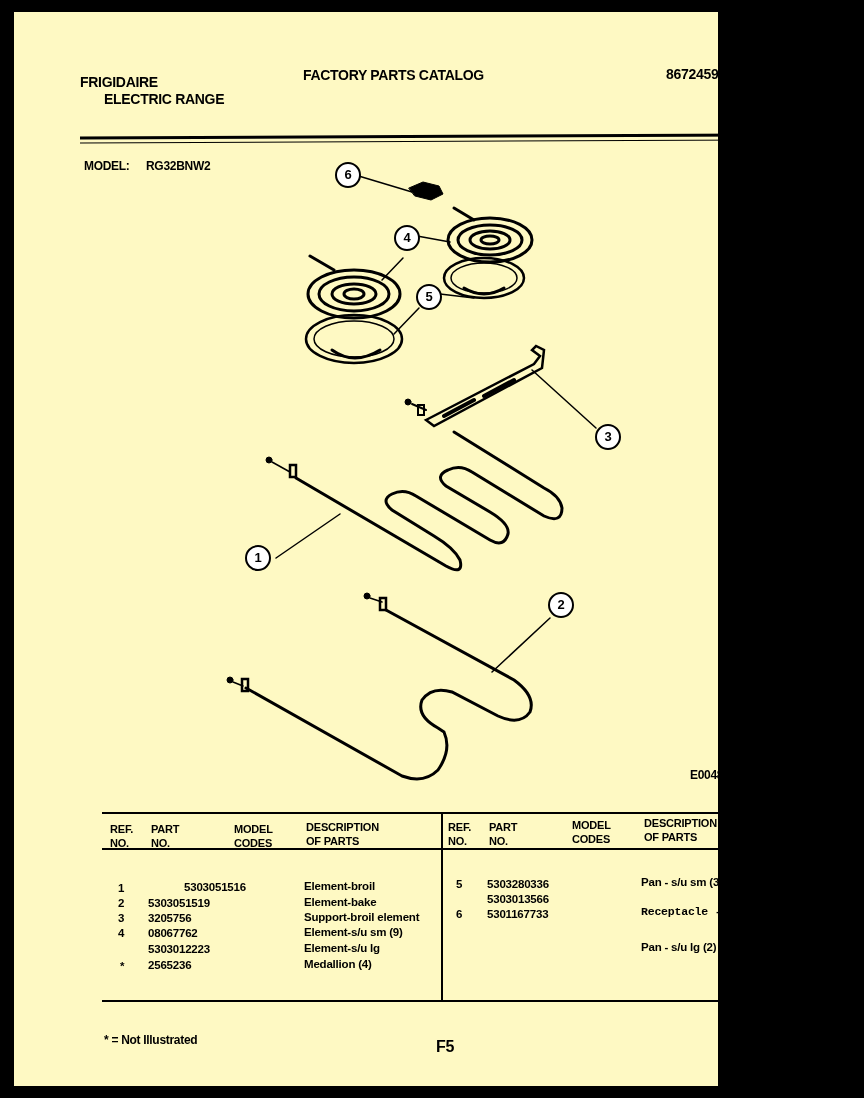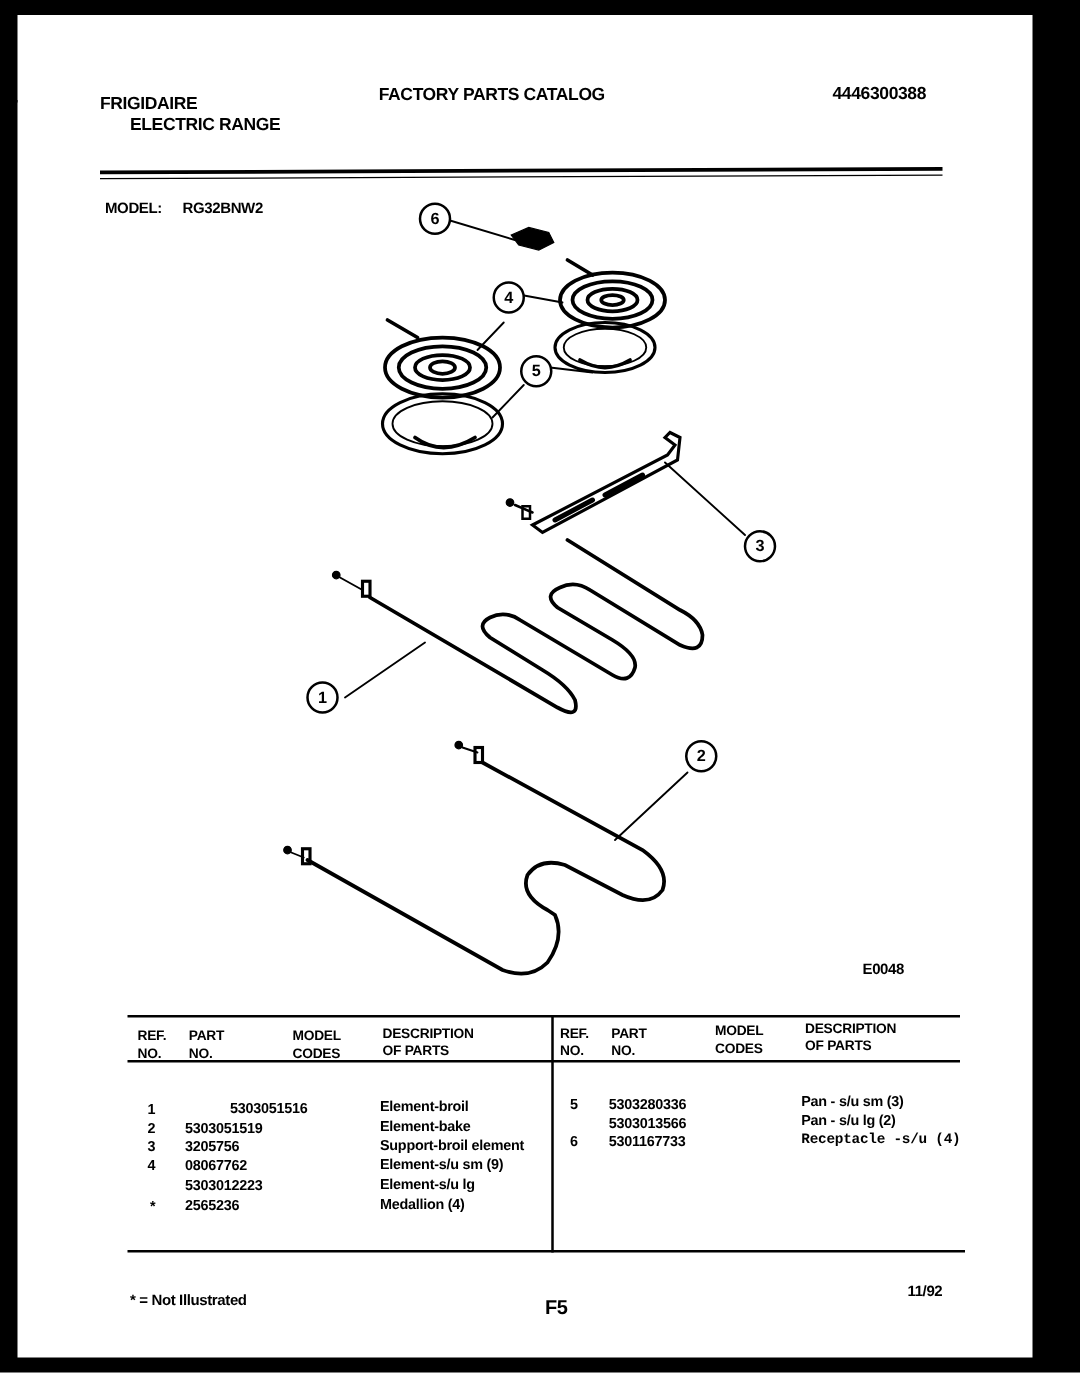--- a/index.html
+++ b/index.html
@@ -3,22 +3,22 @@
 <meta charset="utf-8">
 <style>
   html, body { margin: 0; padding: 0; }
   body {
     width: 864px; height: 1098px; position: relative; overflow: hidden;
     background: #000000;
     font-family: "Liberation Sans", sans-serif;
     color: #000;
   }
   .page {
-    position: absolute; left: 14px; top: 12px; width: 812px; height: 1074px;
-    background: #ffffff;
+    position: absolute; left: 14px; top: 12px; width: 704px; height: 1074px;
+    background: #fef9c3;
   }
   .abs { position: absolute; }
   .hdr { font-weight: bold; font-size: 14px; letter-spacing: -0.3px; line-height: 17px; }
   .rule-thick { position: absolute; background: #000; }
   .col-hdr { font-weight: bold; font-size: 11px; line-height: 14px; letter-spacing: -0.2px; }
   .cell { position: absolute; font-weight: bold; font-size: 11.5px; line-height: 14px; letter-spacing: -0.2px; white-space: nowrap; }
   .callout {
     position: absolute; width: 22px; height: 22px; border: 2px solid #000; border-radius: 50%;
     background: #fff; font-weight: bold; font-size: 13px; line-height: 22px; text-align: center;
   }
@@ -26,21 +26,21 @@
   .speck { position: absolute; background: #000; }
 </style>
 </head>
 <body>
 
 <div class="page">
 
   <div class="abs hdr" style="left:66px; top:62px;">FRIGIDAIRE</div>
   <div class="abs hdr" style="left:66px; top:79px;padding-left:24px;">ELECTRIC RANGE</div>
   <div class="abs hdr" style="left:289px; top:55px;">FACTORY PARTS CATALOG</div>
-  <div class="abs hdr" style="left:652px; top:54px;">4446300388</div>
+  <div class="abs hdr" style="left:652px; top:54px;">8672459287</div>
 
   <div class="rule-thick" style="left:66px; top:123px; width:674px; height:3px; transform:rotate(-0.25deg);"></div>
   <div class="rule-thick" style="left:66px; top:129px; width:674px; height:1px; transform:rotate(-0.25deg);"></div>
 
   <div class="abs hdr" style="left:70px; top:146px; font-size:12px;">MODEL:</div>
   <div class="abs hdr" style="left:132px; top:146px; font-size:12px;">RG32BNW2</div>
 
   <svg class="diagram" width="812" height="780" viewBox="0 0 812 780">
     <g fill="none" stroke="#000" stroke-linecap="round">
 
@@ -154,21 +154,21 @@
     </div>
 
     <div>
       <span class="cell" style="left:442px; top:865px;">5</span>
       <span class="cell" style="left:473px; top:865px;">5303280336</span>
       <span class="cell" style="left:627px; top:863px;">Pan - s/u sm (3)</span>
     </div>
     <div>
       <span class="cell" style="left:442px; top:880px;"></span>
       <span class="cell" style="left:473px; top:880px;">5303013566</span>
-      <span class="cell" style="left:627px; top:878px;">Pan - s/u lg (2)</span>
+      <span class="cell" style="left:627px; top:928px;">Pan - s/u lg (2)</span>
     </div>
     <div>
       <span class="cell" style="left:442px; top:895px;">6</span>
       <span class="cell" style="left:473px; top:895px;text-align:center;">5301167733</span>
       <span class="cell" style="left:627px; top:893px;font-family:Liberation Mono, monospace;">Receptacle -s/u (4)</span>
     </div>
   </div>
 
   <div class="abs hdr" style="left:90px; top:1020px; font-size:12px;">* = Not Illustrated</div>
   <div class="abs hdr" style="left:422px; top:1026px; font-size:16px;">F5</div>

